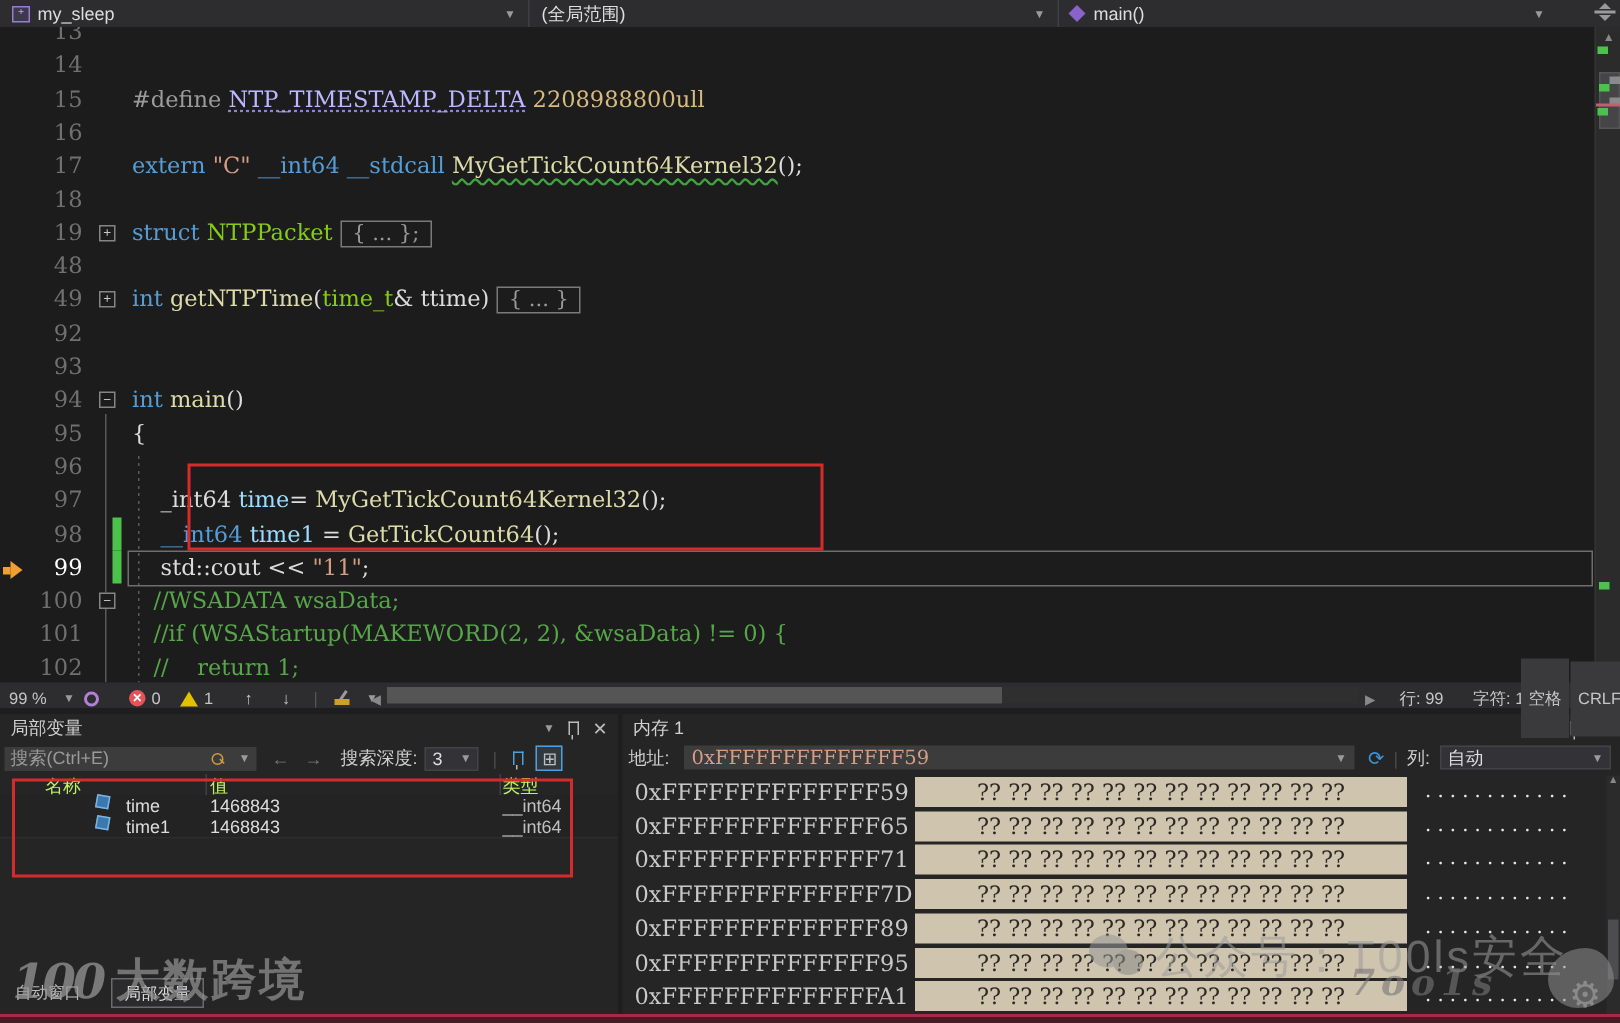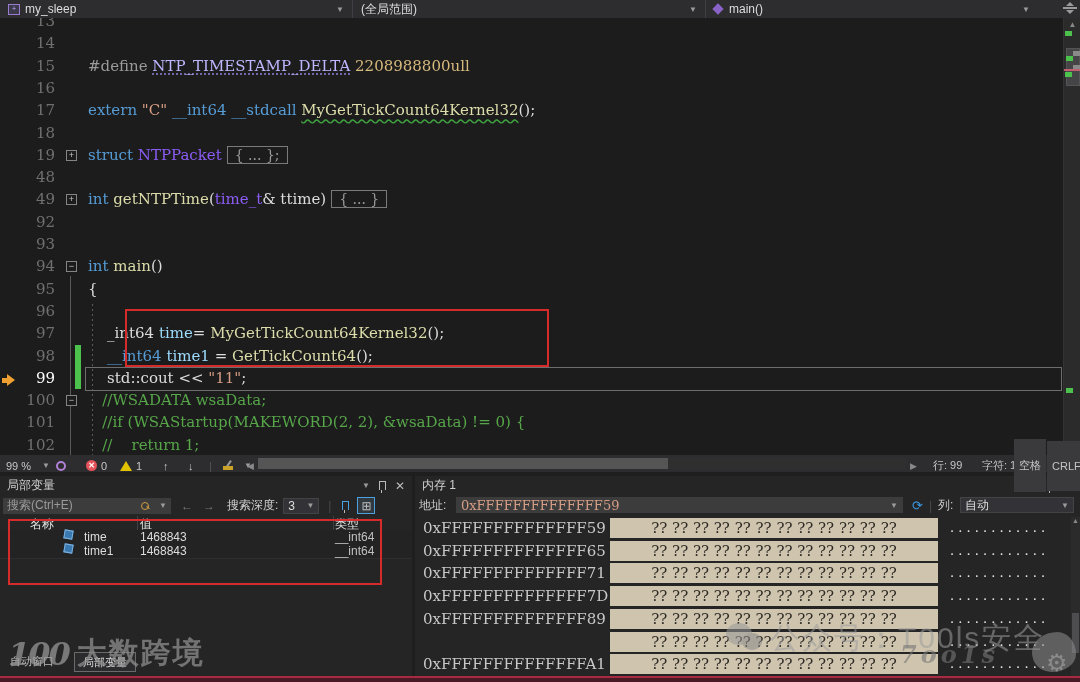--- a/index.html
+++ b/index.html
@@ -21,21 +21,21 @@
   
   #codearea{position:absolute;left:0;top:18px;width:1063px;height:437px;overflow:hidden;background:#1c1c1c}
   .code-row{position:absolute;left:0;height:22px;width:1063px;white-space:pre;
     font-family:"DejaVu Serif","Liberation Serif",serif;font-size:15px;line-height:22px}
   .lnum{position:absolute;left:0;top:0;width:55px;text-align:right;color:#707070}
   .lnum.cur{color:#fff}
   .fold{position:absolute;left:66px;top:6px;width:9px;height:9px;border:1px solid #858585;background:#1c1c1c;
     color:#c8c8c8;font:9px/9px "Liberation Sans",sans-serif;text-align:center;z-index:3}
   .codetext{position:absolute;left:88px;top:0}
   .tracker{position:absolute;left:75px;top:0;width:6px;height:22px;background:#4cc24c;z-index:2}
-  .s-plain{color:#dcdcdc}.s-kw{color:#569cd6}.s-type{color:#8b5cf6}.s-fn{color:#dcdcaa}
+  .s-plain{color:#dcdcdc}.s-kw{color:#569cd6}.s-type{color:#84cc16}.s-fn{color:#dcdcaa}
   .s-var{color:#9cdcfe}.s-str{color:#d69d85}.s-num{color:#d7ba7d}.s-pp{color:#9b9b9b}
   .s-cmt{color:#57a64a}
   .s-macro{color:#beb7ff;text-decoration:underline dotted #8f83d8;text-underline-offset:3px}
   .s-fnw{color:#dcdcaa;text-decoration:underline wavy #3fa33f;text-underline-offset:3px}
   .s-box{border:1px solid #7a7a7a;color:#9a9a9a;padding:0 7px;margin-left:5px;font-size:14px}
   #outline-line{position:absolute;left:70px;top:258px;width:1px;height:179px;background:#5a5a5a}
   #indent-guide{position:absolute;left:92px;top:286px;width:1px;height:151px;
     background:repeating-linear-gradient(#5a5a5a 0 2px,transparent 2px 5px)}
   #curline-box{position:absolute;left:85px;top:349px;width:975px;height:22px;border:1px solid #6e6e6e;z-index:4}
   #ip-arrow{position:absolute;left:2px;top:356px;z-index:6;display:flex;align-items:center}
@@ -72,21 +72,21 @@
   .searchbox{position:relative;width:168px;height:16px;background:#3c3c3c;margin-left:3px;color:#9a9a9a;
     display:flex;align-items:center;padding:0 4px;box-sizing:border-box}
   .mag{position:relative;width:8px;height:8px;margin-left:auto}
   .mag i{position:absolute;left:0;top:0;width:6px;height:6px;border:1px solid #cf9b43;border-radius:50%}
   .mag b{position:absolute;left:5px;top:5px;width:4px;height:1px;background:#cf9b43;transform:rotate(45deg)}
   .combo{height:16px;background:#333337;border:1px solid #434346;display:flex;align-items:center;
     padding:0 4px;box-sizing:border-box;color:#ddd}
   .tool-ic{width:16px;height:15px;display:flex;align-items:center;justify-content:center;color:#bfbfbf}
   .tool-ic.sel{border:1px solid #4da0e0;background:#31393f}
   
-  #l-colhead{position:absolute;left:0;top:40px;right:0;height:14px;color:#e5e5e5}
+  #l-colhead{position:absolute;left:0;top:40px;right:0;height:14px;color:#bef264}
   #l-colhead span{position:absolute;top:0}
   .col-div{position:absolute;top:40px;width:1px;height:42px;background:#3f3f46}
   .lrow{position:absolute;left:0;right:0;height:14px;background:#232324;border-bottom:1px solid #2d2d2f;color:#ddd}
   .lrow span{position:absolute;top:0}
   .var-icon{position:absolute;left:64px;top:3px;width:7px;height:7px;background:#3a78b0;border:1px solid #7db2dd;transform:rotate(10deg)}
   
   .tabstrip{position:absolute;left:2px;top:176px;height:20px;display:flex;gap:12px;z-index:2}
   .wtab{height:18px;display:flex;align-items:center;padding:0 8px;font-size:11px;color:#bbb}
   .wtab.active{border:1px solid #6a6a6a;background:#2b2b2d;color:#ddd}
   
@@ -341,20 +341,21 @@
           <span class="maddr">0xFFFFFFFFFFFFFF7D</span>
           <span class="mbytes">?? ?? ?? ?? ?? ?? ?? ?? ?? ?? ?? ??</span>
           <span class="mascii">. . . . . . . . . . . .</span>
         </div>
         <div class="mrow" style="top: 131.8px;">
           <span class="maddr">0xFFFFFFFFFFFFFF89</span>
           <span class="mbytes">?? ?? ?? ?? ?? ?? ?? ?? ?? ?? ?? ??</span>
           <span class="mascii">. . . . . . . . . . . .</span>
         </div>
         <div class="mrow" style="top: 154.5px;">
+          <span class="maddr">0xFFFFFFFFFFFFFF95</span>
           <span class="mbytes">?? ?? ?? ?? ?? ?? ?? ?? ?? ?? ?? ??</span>
           <span class="mascii">. . . . . . . . . . . .</span>
         </div>
         <div class="mrow" style="top: 177.2px;">
           <span class="maddr">0xFFFFFFFFFFFFFFA1</span>
           <span class="mbytes">?? ?? ?? ?? ?? ?? ?? ?? ?? ?? ?? ??</span>
           <span class="mascii">. . . . . . . . . . . .</span>
         </div>
       </div>
     <div id="m-scroll">

